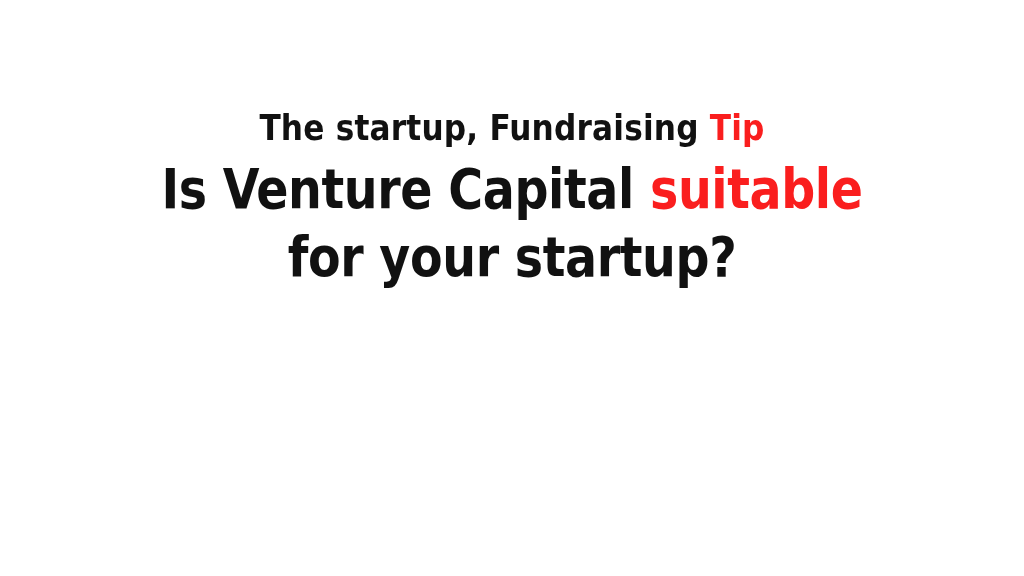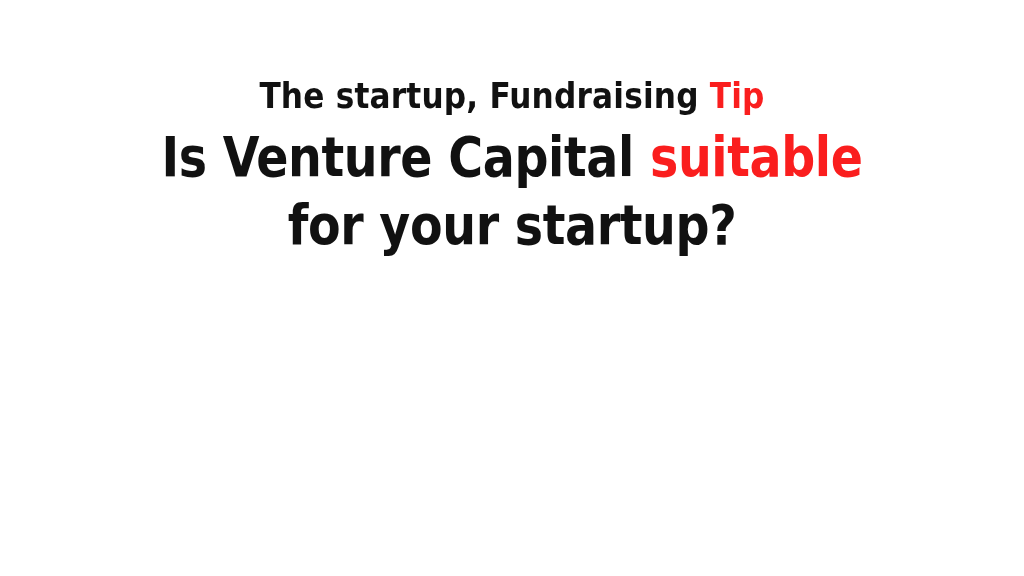--- a/index.html
+++ b/index.html
@@ -29,21 +29,21 @@
   #headline-block {
     position: absolute;
     left: 0;
     top: 0;
     width: 1024px;
     height: 576px;
     display: flex;
     flex-direction: column;
     align-items: center;
     justify-content: flex-start;
-    padding-top: 76px;
+    padding-top: 108px;
     box-sizing: border-box;
   }
 
   .line {
     display: block;
     width: 100%;
     text-align: center;
     white-space: nowrap;
     font-weight: 700;
     color: #111111;

